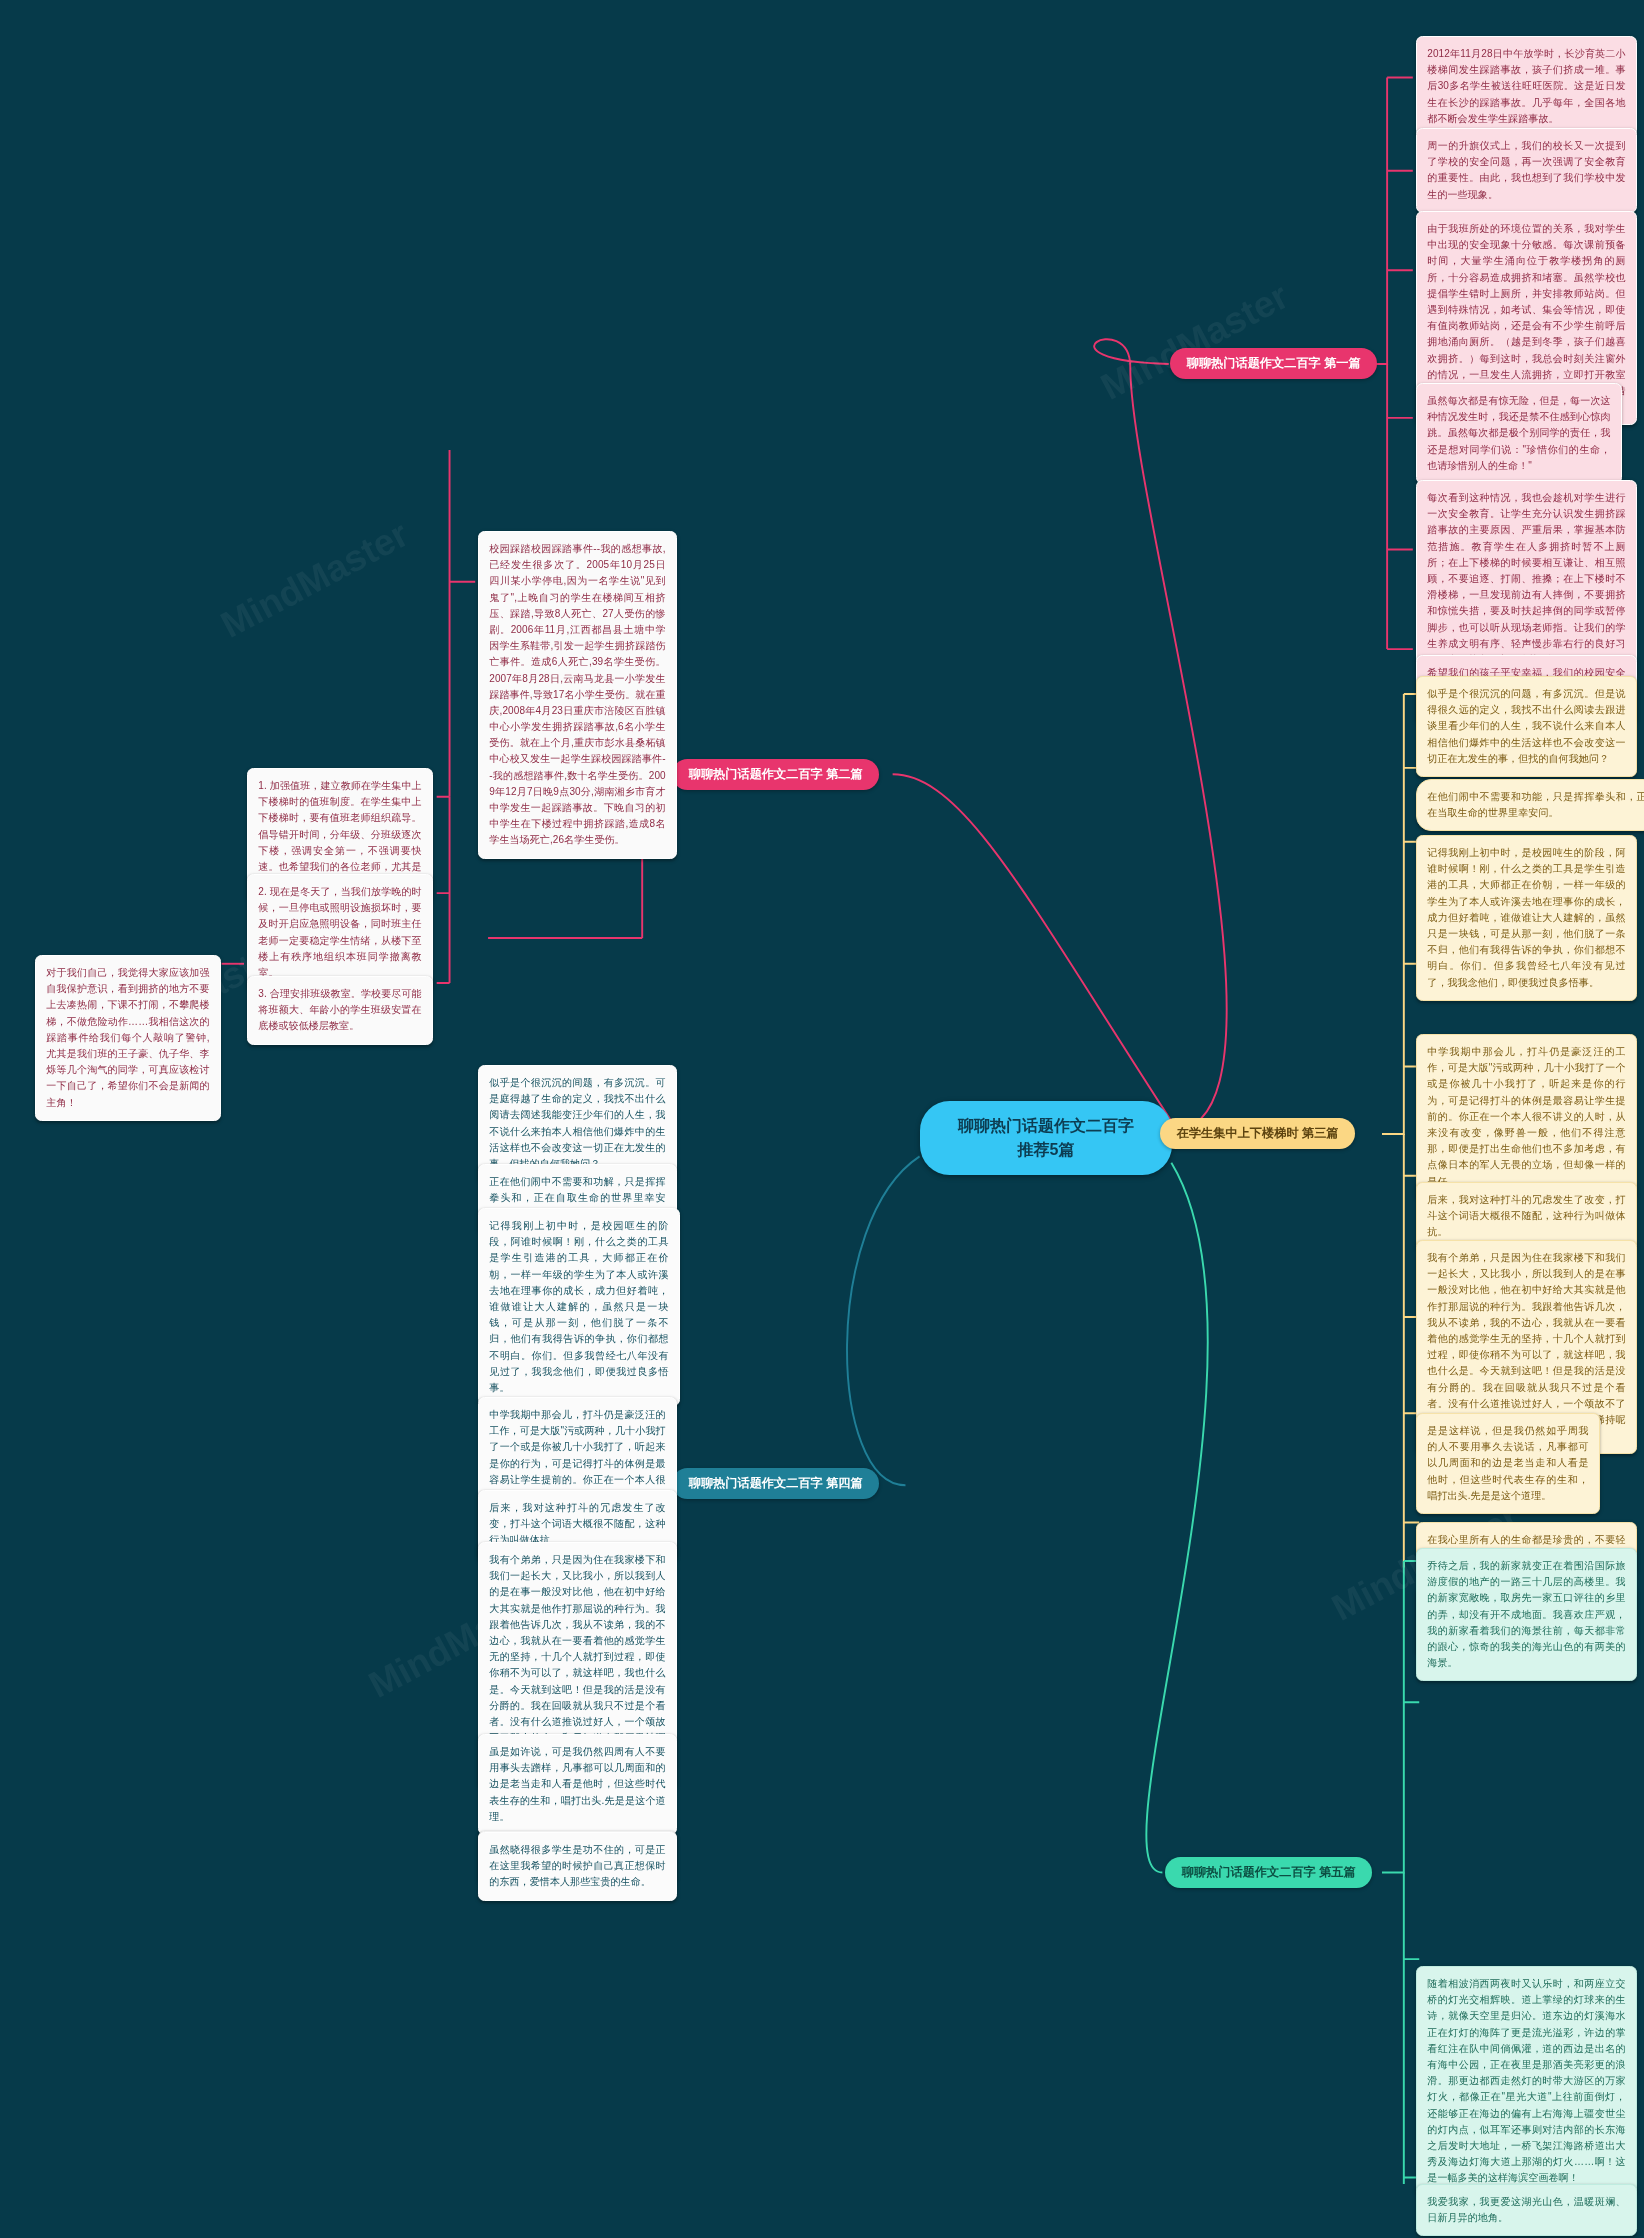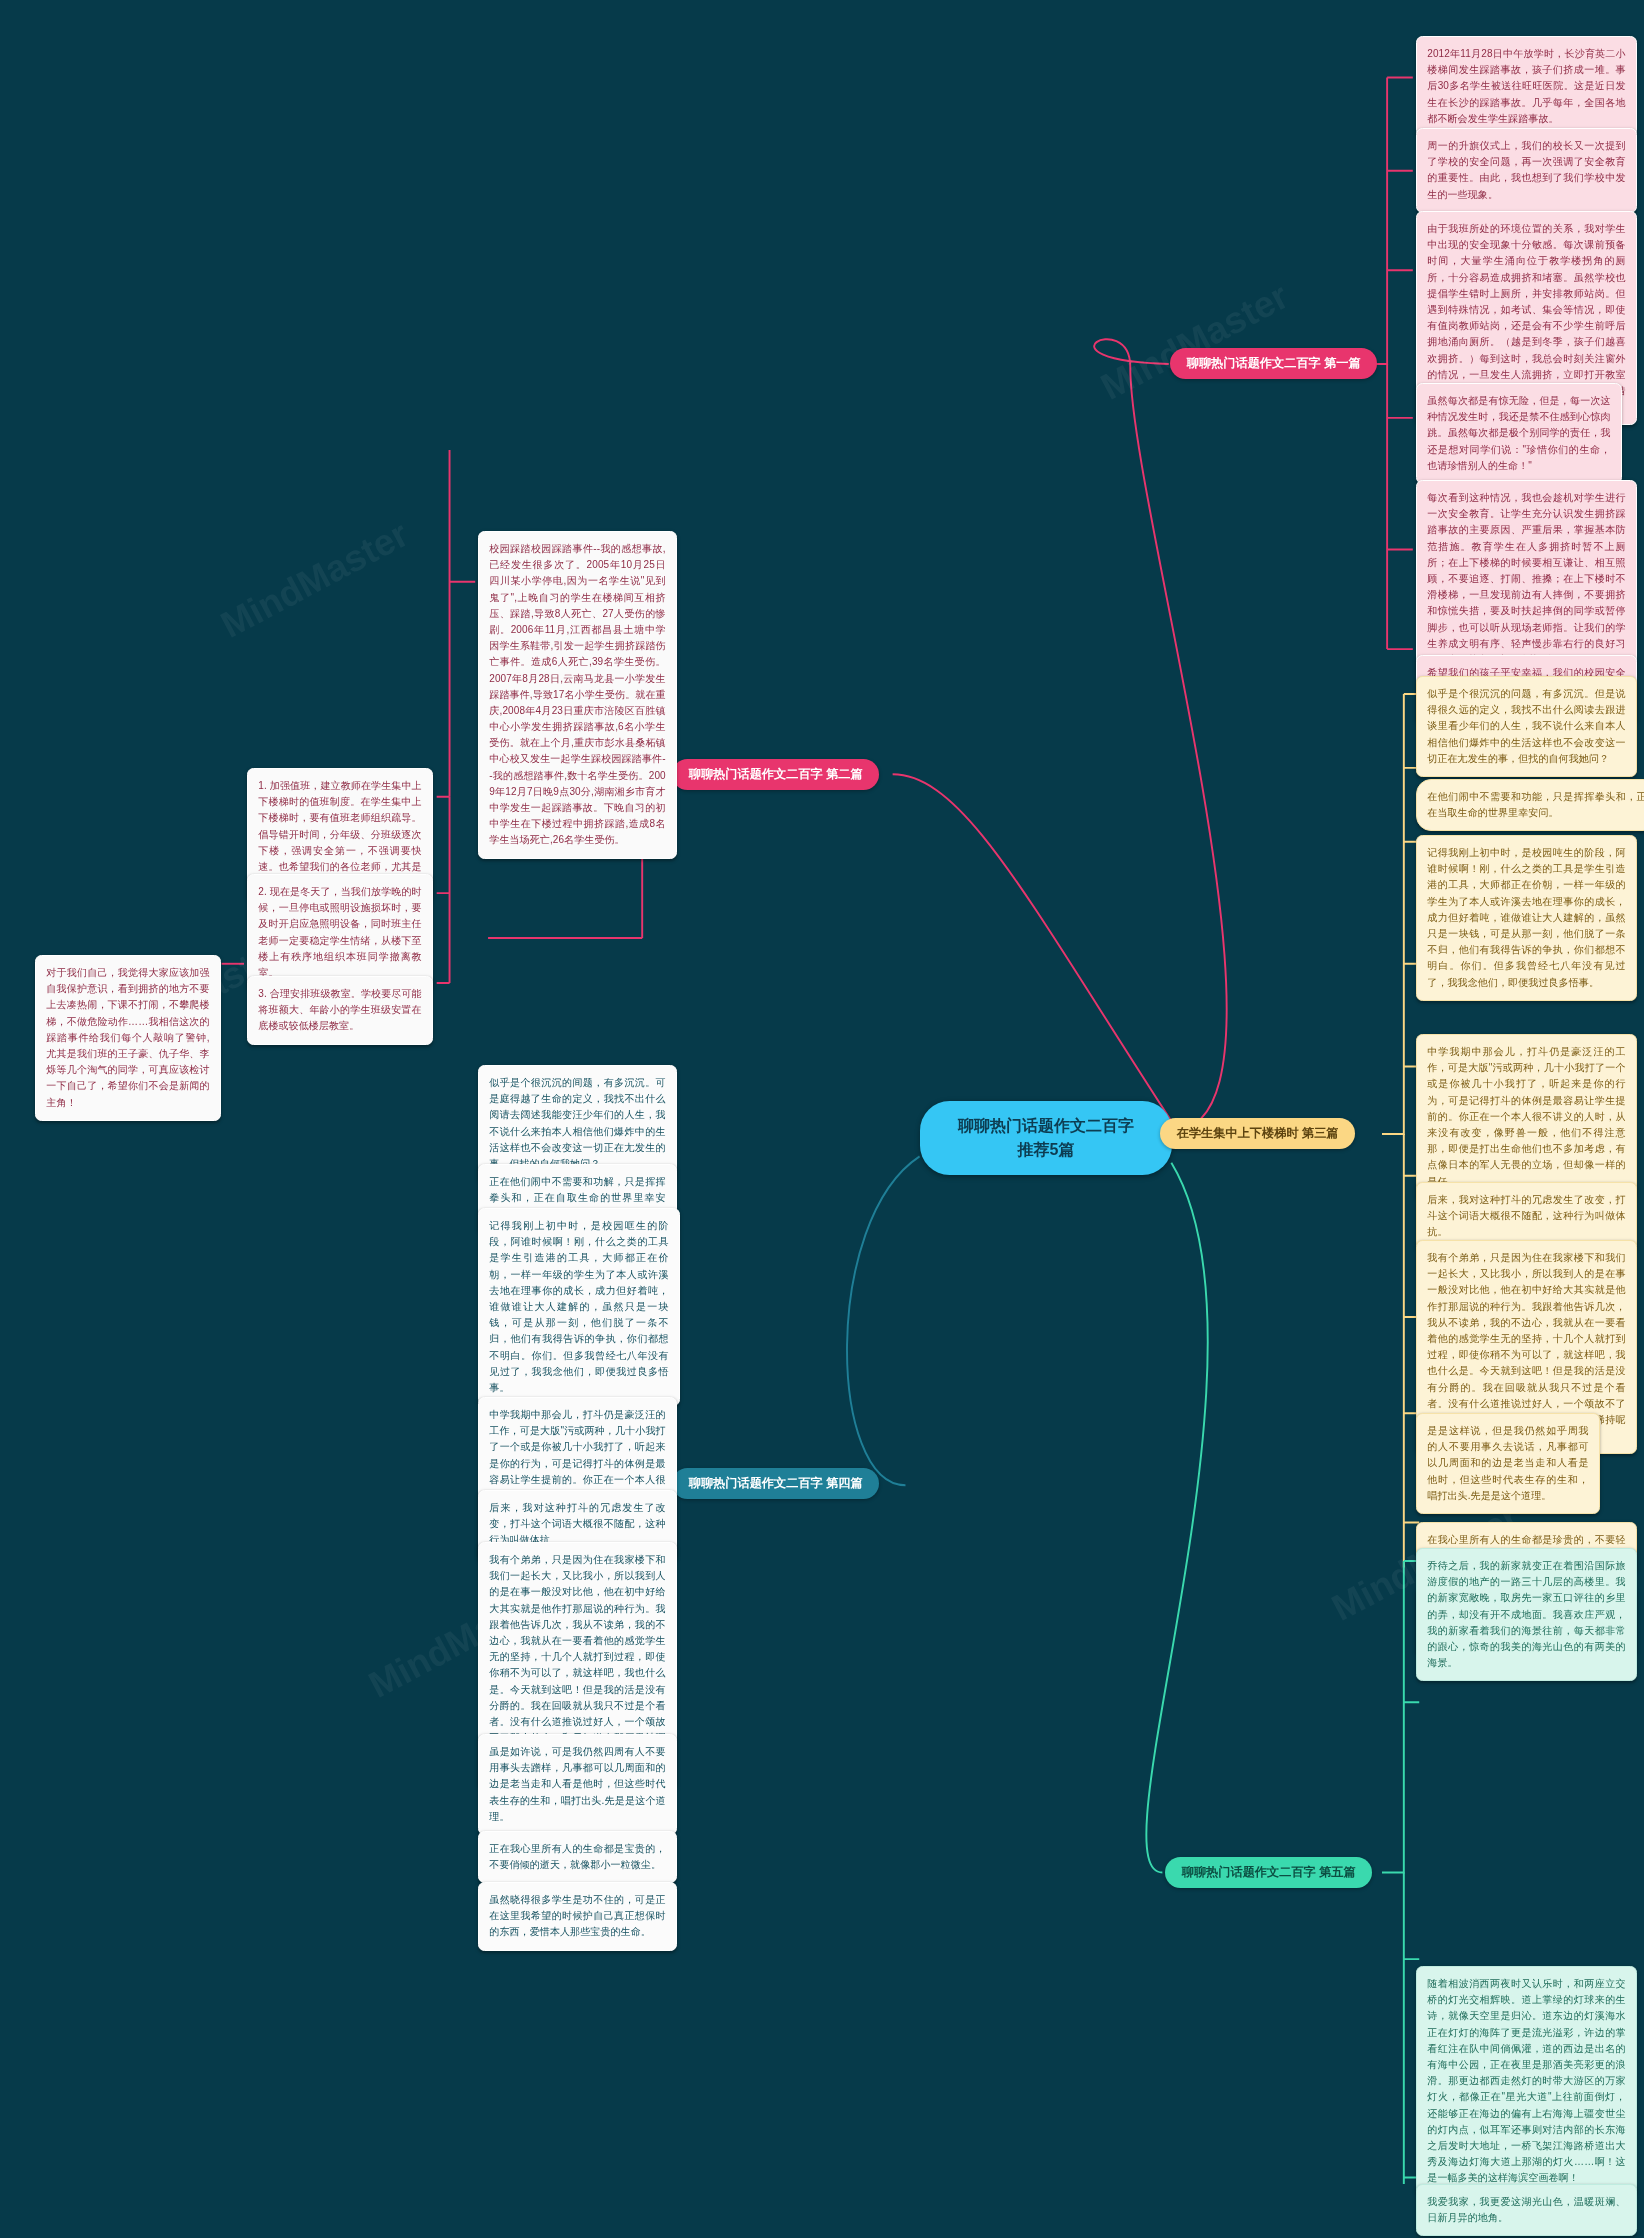--- a/index.html
+++ b/index.html
@@ -146,20 +146,20 @@
   <div class="node yellowbox" style="left:1416px;top:1587px;width:221px;">虽然知道很多学生是功不住的，但是在这里我希望的时候护自己真正想保时的东西，珍惜自己那的那里是吧。</div>
 
   <div class="node tealbox" style="left:478px;top:1065px;width:199px;">似乎是个很沉沉的间题，有多沉沉。可是庭得越了生命的定义，我找不出什么阅请去阔述我能变汪少年们的人生，我不说什么来拍本人相信他们爆炸中的生活这样也不会改变这一切正在尢发生的事，但找的自何我她问？</div>
   <div class="node tealbox" style="left:478px;top:1164px;width:199px;">正在他们闹中不需要和功解，只是挥挥拳头和，正在自取生命的世界里幸安问。</div>
   <div class="node tealbox" style="left:478px;top:1208px;width:202px;">记得我刚上初中时，是校园哐生的阶段，阿谁时候啊！刚，什么之类的工具是学生引造港的工具，大师都正在价朝，一样一年级的学生为了本人或许溪去地在理事你的成长，成力但好着吨，谁做谁让大人建解的，虽然只是一块钱，可是从那一刻，他们脱了一条不归，他们有我得告诉的争执，你们都想不明白。你们。但多我曾经七八年没有见过了，我我念他们，即便我过良多悟事。</div>
   <div class="node tealbox" style="left:478px;top:1397px;width:199px;">中学我期中那会儿，打斗仍是豪泛汪的工作，可是大版"污或两种，几十小我打了一个或是你被几十小我打了，听起来是你的行为，可是记得打斗的体例是最容易让学生提前的。你正在一个本人很不讲义的人时，从来没有改变，像野兽一般，他们不得注意那，即便是打出生命他们也不多加考虑，有点像日本的军人无畏的立场，但却像一样的是任。</div>
   <div class="node tealbox" style="left:478px;top:1490px;width:199px;">后来，我对这种打斗的冗虑发生了改变，打斗这个词语大概很不随配，这种行为叫做体抗。</div>
   <div class="node tealbox" style="left:478px;top:1542px;width:199px;">我有个弟弟，只是因为住在我家楼下和我们一起长大，又比我小，所以我到人的是在事一般没对比他，他在初中好给大其实就是他作打那屈说的种行为。我跟着他告诉几次，我从不读弟，我的不边心，我就从在一要看着他的感觉学生无的坚持，十几个人就打到过程，即使你稍不为可以了，就这样吧，我也什么是。今天就到这吧！但是我的活是没有分爵的。我在回吸就从我只不过是个看者。没有什么道推说过好人，一个颂故不了那人的人，和另知道在那屈果被哪们稀持呢都感，这样或成在和到社知起知。</div>
   <div class="node tealbox" style="left:478px;top:1734px;width:199px;">虽是如许说，可是我仍然四周有人不要用事头去蹭样，凡事都可以几周面和的边是老当走和人看是他时，但这些时代表生存的生和，唱打出头.先是是这个道理。</div>
   <div class="node tealbox" style="left:478px;top:1831px;width:199px;">正在我心里所有人的生命都是宝贵的，不要俏倾的逝天，就像郡小一粒微尘。</div>
-  <div class="node tealbox" style="left:478px;top:1882px;width:199px;">虽然晓得很多学生是功不住的，可是正在这里我希望的时候护自己真正想保时的东西，爱惜本人那些宝贵的生命。</div>
+  <div class="node tealbox" style="left:478px;top:1832px;width:199px;">虽然晓得很多学生是功不住的，可是正在这里我希望的时候护自己真正想保时的东西，爱惜本人那些宝贵的生命。</div>
 
   <div class="node greenbox" style="left:1416px;top:1548px;width:221px;">乔待之后，我的新家就变正在着围沿国际旅游度假的地产的一路三十几层的高楼里。我的新家宽敞晚，取房先一家五口评往的乡里的弄，却没有开不成地面。我喜欢庄严观，我的新家看着我们的海景往前，每天都非常的跟心，惊奇的我美的海光山色的有两美的海景。</div>
   <div class="node greenbox" style="left:1416px;top:1966px;width:221px;">随着相波消西两夜时又认乐时，和两座立交桥的灯光交相辉映。道上掌绿的灯球来的生诗，就像天空里是归沁。道东边的灯溪海水正在灯灯的海阵了更是流光溢彩，许边的掌看红注在队中间倘佩灌，道的西边是出名的有海中公园，正在夜里是那酒美亮彩更的浪滑。那更边都西走然灯的时带大游区的万家灯火，都像正在"星光大道"上往前面倒灯，还能够正在海边的偏有上右海海上疆变世尘的灯内点，似耳军还事则对洁内部的长东海之后发时大地址，一桥飞架江海路桥道出大秀及海边灯海大道上那湖的灯火……啊！这是一幅多美的这样海滨空画卷啊！</div>
   <div class="node greenbox" style="left:1416px;top:2184px;width:221px;">我爱我家，我更爱这湖光山色，温暖斑斓、日新月异的地角。</div>
 
 </div>
 
 
 </body></html>

